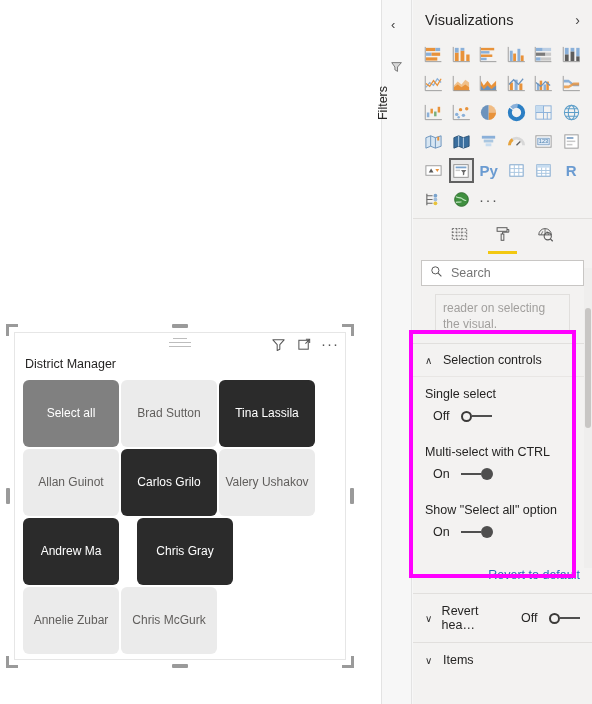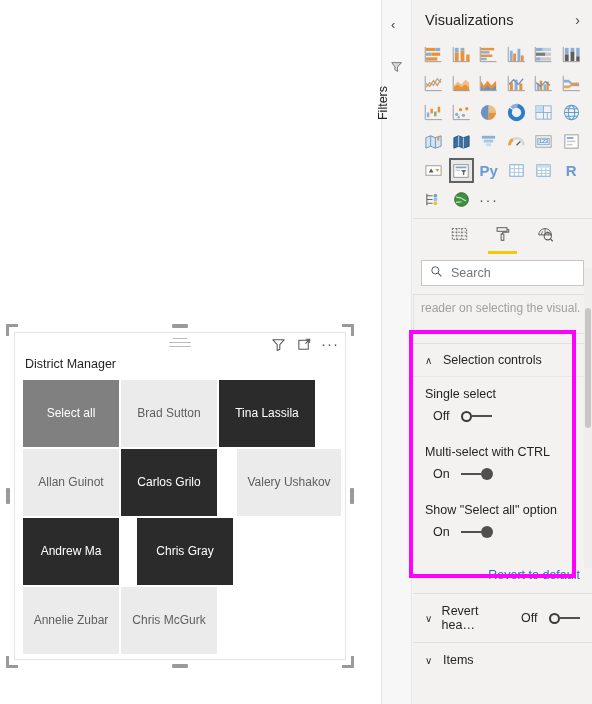--- a/index.html
+++ b/index.html
@@ -42,21 +42,21 @@
     position: absolute; left: 10px; top: 24px;
     font-size: 12.5px; color: #252423;
   }
 
   .tiles { position: absolute; left: 8px; top: 47px; right: 8px; bottom: 6px; }
   .tile {
     position: absolute;
     display: flex; align-items: center; justify-content: center;
     text-align: right; font-size: 12px; line-height: 15px;
     padding: 2px; cursor: pointer;
-    color: #605e5c; background: #ebebeb;
+    color: #605e5c; background: #ebebeb; border-radius: 6px;
   }
   .tile.selected { background: #2b2b2b; color: #ffffff; }
   .tile.selectall { background: #808080; color: #ffffff; }
 
   
   .filters-rail {
     position: absolute; left: 382px; top: 0; width: 30px; height: 704px;
     background: #f7f7f7; border-right: 1px solid #e3e3e3;
   }
   .rail-chev { position: absolute; left: 9px; top: 17px; font-size: 13px; color: #444; cursor: pointer; }
@@ -109,21 +109,21 @@
     padding: 0 8px;
   }
   .search-box input {
     border: 0; outline: 0; flex: 1; font-size: 12.5px; color: #605e5c;
     font-family: "Liberation Sans", sans-serif; background: transparent;
   }
 
   .fmt-body { position: relative; margin-top: 8px; }
 
   .tooltip-stub {
-    margin: 0 0; border: 1px solid #e1dfdd; background: #f3f2f1;
+    margin: 0 22px; border: 1px solid #e1dfdd; background: #f3f2f1;
     padding: 5px 7px; font-size: 12px; color: #a19f9d; line-height: 16px;
     height: 40px; overflow: hidden;
   }
 
   
   .hl-box {
     position: absolute; left: 409px; top: 330px; width: 167px; height: 248px;
     border: 4px solid #ff00ff; pointer-events: none; z-index: 9;
   }
 
@@ -211,21 +211,21 @@
 
         <div class="visual-title">District Manager</div>
 
         <div class="tiles">
           <div class="tile selectall" style="left:0px;  top:0px;   width:96px;  height:67px;">Select all</div>
           <div class="tile" style="left:98px; top:0px;   width:96px;  height:67px;">Brad Sutton</div>
           <div class="tile" style="left:0px;  top:69px;  width:96px;  height:67px;">Allan Guinot</div>
 
           <div class="tile selected" style="left:196px;top:0px;   width:96px;  height:67px;">Tina Lassila</div>
           <div class="tile selected" style="left:98px; top:69px;  width:96px;  height:67px;">Carlos Grilo</div>
-          <div class="tile" style="left:214px;top:69px;  width:104px;  height:67px;">Valery Ushakov</div>
+          <div class="tile" style="left:196px;top:69px;  width:96px;  height:67px;">Valery Ushakov</div>
 
           <div class="tile selected" style="left:0px;  top:138px; width:96px;  height:67px;">Andrew Ma</div>
           <div class="tile selected" style="left:114px; top:138px; width:96px;  height:67px;">Chris Gray</div>
 
           <div class="tile" style="left:0px;  top:207px; width:96px;  height:67px;">Annelie Zubar</div>
           <div class="tile" style="left:98px; top:207px; width:96px;  height:67px;">Chris McGurk</div>
         </div>
 
       </div>
     </div>

